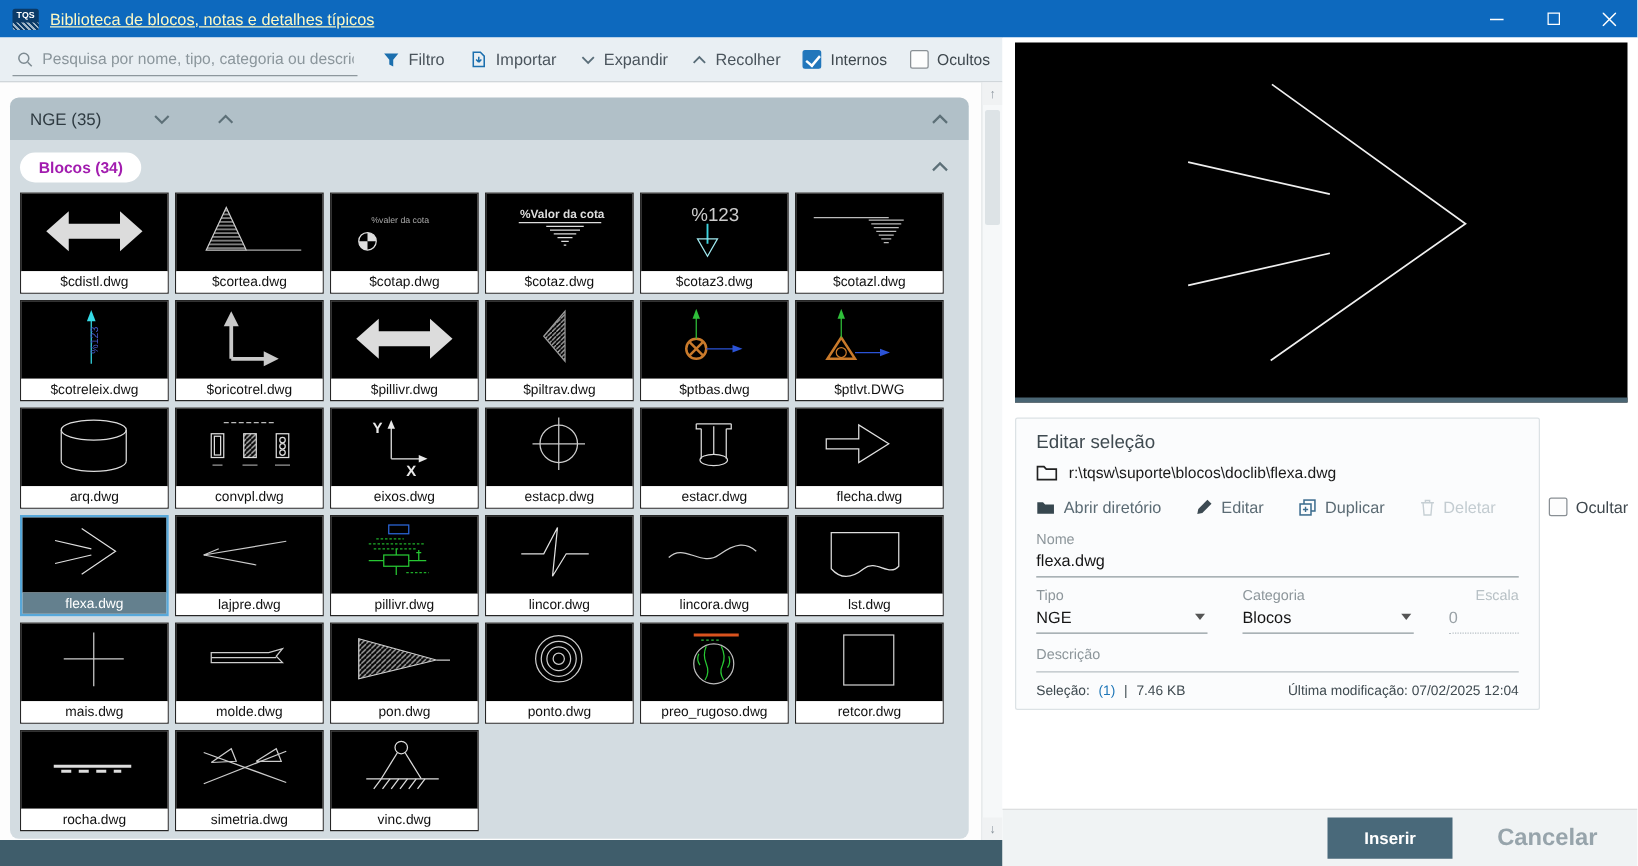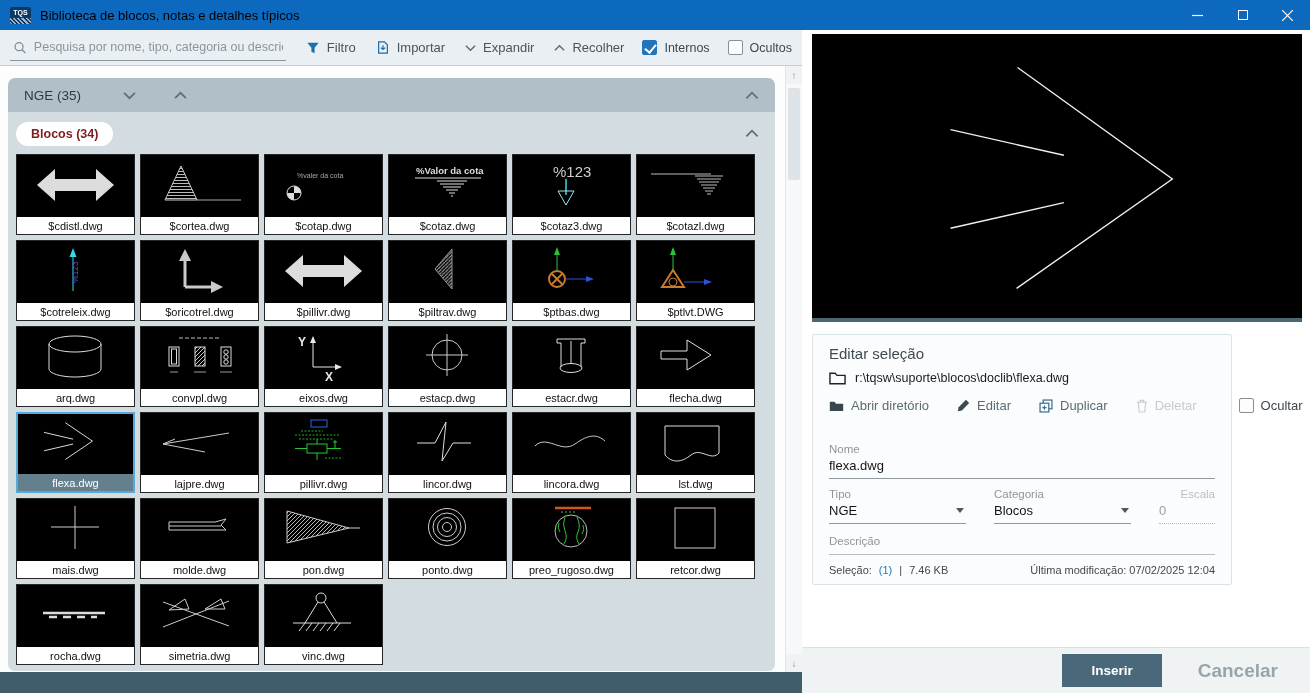--- a/index.html
+++ b/index.html
@@ -3,21 +3,21 @@
 <meta charset="utf-8">
 <style>
   * { margin:0; padding:0; box-sizing:border-box; }
   html,body { width:1310px; height:693px; overflow:hidden; }
   body { font-family:"Liberation Sans","DejaVu Sans",sans-serif; background:#fff; position:relative; color:#222; }
 
   
   .titlebar { position:absolute; top:0; left:0; width:1310px; height:30px; background:#0d69be; display:flex; align-items:center; padding-left:10px; }
   .app-logo { width:21px; height:17px; background:#0b3a68; border-radius:2px; color:#fff; font-size:7px; font-weight:bold; display:flex; align-items:flex-start; justify-content:center; padding-top:2px; position:relative; overflow:hidden; }
   .app-logo::after { content:""; position:absolute; bottom:0; left:0; right:0; height:6px; background:repeating-linear-gradient(45deg,#9fb4c6 0 1.5px,#0b3a68 1.5px 3px); }
-  .titlebar .title { color:#000000; font-size:13px; margin-left:9px; }
+  .titlebar .title { color:#fef9c3; font-size:13px; margin-left:9px;text-decoration:underline; }
   .win-btns { margin-left:auto; display:flex; height:30px; }
   .win-btn { width:45px; height:30px; display:flex; align-items:center; justify-content:center; color:#fff; }
   .max-box { width:10px; height:10px; border:1.2px solid #fff; }
 
   
   .toolbar { position:absolute; top:30px; left:0; width:802px; height:36px; background:#e9eff3; border-bottom:1px solid #c7ced2; display:flex; align-items:center; padding:0 10px; }
   .search { display:flex; align-items:center; gap:7px; width:282px; height:26px; border-bottom:1px solid #8d979d; padding:0 3px; }
   .search input { border:none; outline:none; background:transparent; width:100%; font-size:12.5px; font-family:inherit; color:#333; }
   .search input::placeholder { color:#8b969c; }
   .tool-btn { display:flex; align-items:center; gap:7px; margin-left:20px; font-size:13px; color:#4a545c; cursor:default; white-space:nowrap; }
@@ -28,21 +28,21 @@
 
   
   .left-panel { position:absolute; top:66px; left:0; width:785px; height:606px; background:#fdfdfd; overflow:hidden; }
   .group { margin:12px 10px 0 8px; }
   .group-header { height:34px; background:#b1c0c8; border-radius:7px 7px 0 0; display:flex; align-items:center; padding:0 16px; font-size:13.5px; color:#2e3a41; }
   .group-header .chev { margin-left:42px; display:flex; }
   .group-header .chev2 { margin-left:38px; display:flex; }
   .group-header .chev-right { margin-left:auto; display:flex; }
   .group-body { background:#d3dce1; border-radius:0 0 7px 7px; padding:8px 8px 6px 8px; }
   .section-head { display:flex; align-items:center; height:27px; }
-  .pill { background:#fff; border-radius:13px; padding:5px 15px; font-size:12.5px; font-weight:bold; color:#7f1d1d; }
+  .pill { background:#fff; border-radius:13px; padding:5px 15px; font-size:12.5px; font-weight:bold; color:#a21caf; }
   .section-head .chev-right { margin-left:auto; margin-right:8px; display:flex; }
   .grid { margin-top:7px; display:grid; grid-template-columns:repeat(6,119px); gap:5px; }
   .tile { width:119px; border:1px solid #262626; background:#fff; cursor:default; }
   .tile .thumb { height:62px; background:#000; display:block; }
   .tile .thumb svg { width:100%; height:100%; display:block; }
   .tile .tlabel { height:17px; background:#fff; font-size:11px; color:#101010; display:flex; align-items:center; justify-content:center; white-space:nowrap; overflow:hidden; }
   .tile.selected { border:2px solid #58a8d9; }
   .tile.selected .thumb { height:60px; }
   .tile.selected .tlabel { background:#64808e; color:#fff; }
 
@@ -60,21 +60,21 @@
   .preview { margin:4px 8px 0 10px; width:490px; height:288px; background:#000; border-bottom:4px solid #4a6573; }
   .preview svg { width:100%; height:100%; display:block; }
 
   .edit-card { margin:12px 8px 0 10px; width:420px; border:1px solid #dce2e5; border-radius:2px; background:#fbfcfd; padding:10px 16px 8px 16px; }
   .edit-title { font-size:15px; color:#3f4a50; }
   .path-row { display:flex; align-items:center; gap:9px; margin-top:9px; font-size:12.5px; color:#1a1a1a; }
   .actions-row { display:flex; align-items:center; margin-top:13px; font-size:13px; color:#5b6b74; }
   .action { display:flex; align-items:center; gap:7px; margin-right:28px; cursor:default; white-space:nowrap; }
   .action.disabled { color:#c3ccd1; }
   .action.hide-check { margin-right:0; margin-left:14px; color:#3f484e; }
-  .fgroup { margin-top:30px; }
+  .fgroup { margin-top:13px; }
   .flabel { font-size:11.5px; color:#8d969b; }
   .fvalue { font-size:13px; color:#141414; padding:3px 0 5px 0; border-bottom:1px solid #8f999e; }
   .row3 { display:flex; gap:28px; margin-top:9px; }
   .field { flex:1; }
   .vrow { display:flex; align-items:center; justify-content:space-between; font-size:13px; color:#141414; padding:3px 0 5px 0; border-bottom:1px solid #8f999e; }
   .caret { width:0; height:0; border-left:4.5px solid transparent; border-right:4.5px solid transparent; border-top:5px solid #555; margin-right:2px; }
   .field.escala { flex:none; width:56px; }
   .field.escala .flabel { text-align:right; color:#b7c0c5; }
   .field.escala .vrow { color:#9aa2a7; border-bottom:1px dotted #b8c0c5; }
   .desc { margin-top:11px; }

